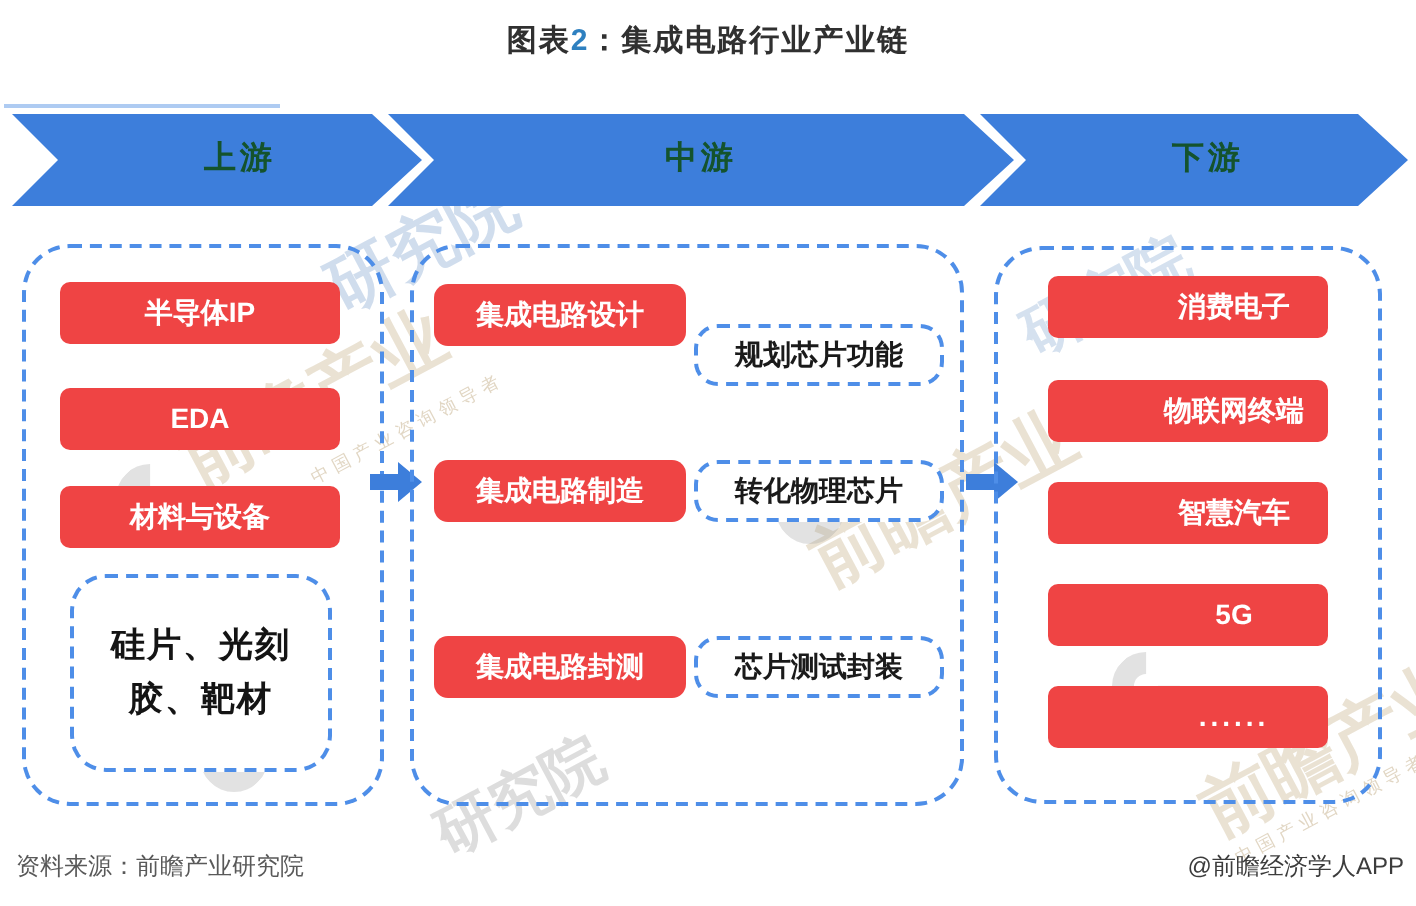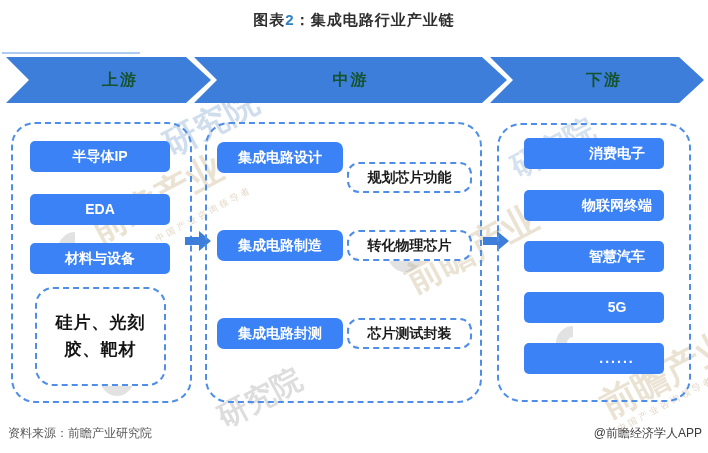--- a/index.html
+++ b/index.html
@@ -14,30 +14,30 @@
   }
   .title .fig-num { color:#2E80C0; }
   .decor-line { position:absolute; left:2px; top:52px; width:138px; height:2px; background:#AECBF2; }
 
   .chevrons { position:absolute; left:0; top:57px; width:708px; height:46px; }
   .stage-label {
     position:absolute; top:57px; height:46px; line-height:46px;
     color:#14532d; font-size:16px; font-weight:bold; text-align:center; letter-spacing:2px;
   }
   #lbl-up   { left:29px;  width:182px; }
-  #lbl-mid  { left:194px; width:313px; }
+  #lbl-mid  { left:194px; width:313px;font-family:Liberation Mono, monospace; }
   #lbl-down { left:502px; width:204px; }
 
   .container { position:absolute; border:2px dashed #4E8EE8; border-radius:24px; }
   #c-up   { left:11px;  top:122px; width:181px; height:281px; }
   #c-mid  { left:205px; top:122px; width:277px; height:281px; }
   #c-down { left:497px; top:123px; width:194px; height:279px; }
 
   .bluebox {
-    position:absolute; background:#3b82f6; border-radius:5px; height:31px;
+    position:absolute; background:#ef4444; border-radius:5px; height:31px;
     color:#ffffff; font-weight:bold; font-size:14px; text-align:center; line-height:31px;
   }
   
   .up-box   { left:17px; width:140px; }
   #up-0 { top:17px; }  #up-1 { top:70px; }  #up-2 { top:119px; }
   .detail-box {
     position:absolute; left:22px; top:163px; width:131px; height:99px;
     border:2px dashed #4E8EE8; border-radius:18px; background:#ffffff;
     display:flex; flex-direction:column; align-items:center; justify-content:center;
     font-size:17px; font-weight:600; color:#141414; line-height:1.55; letter-spacing:1px;

